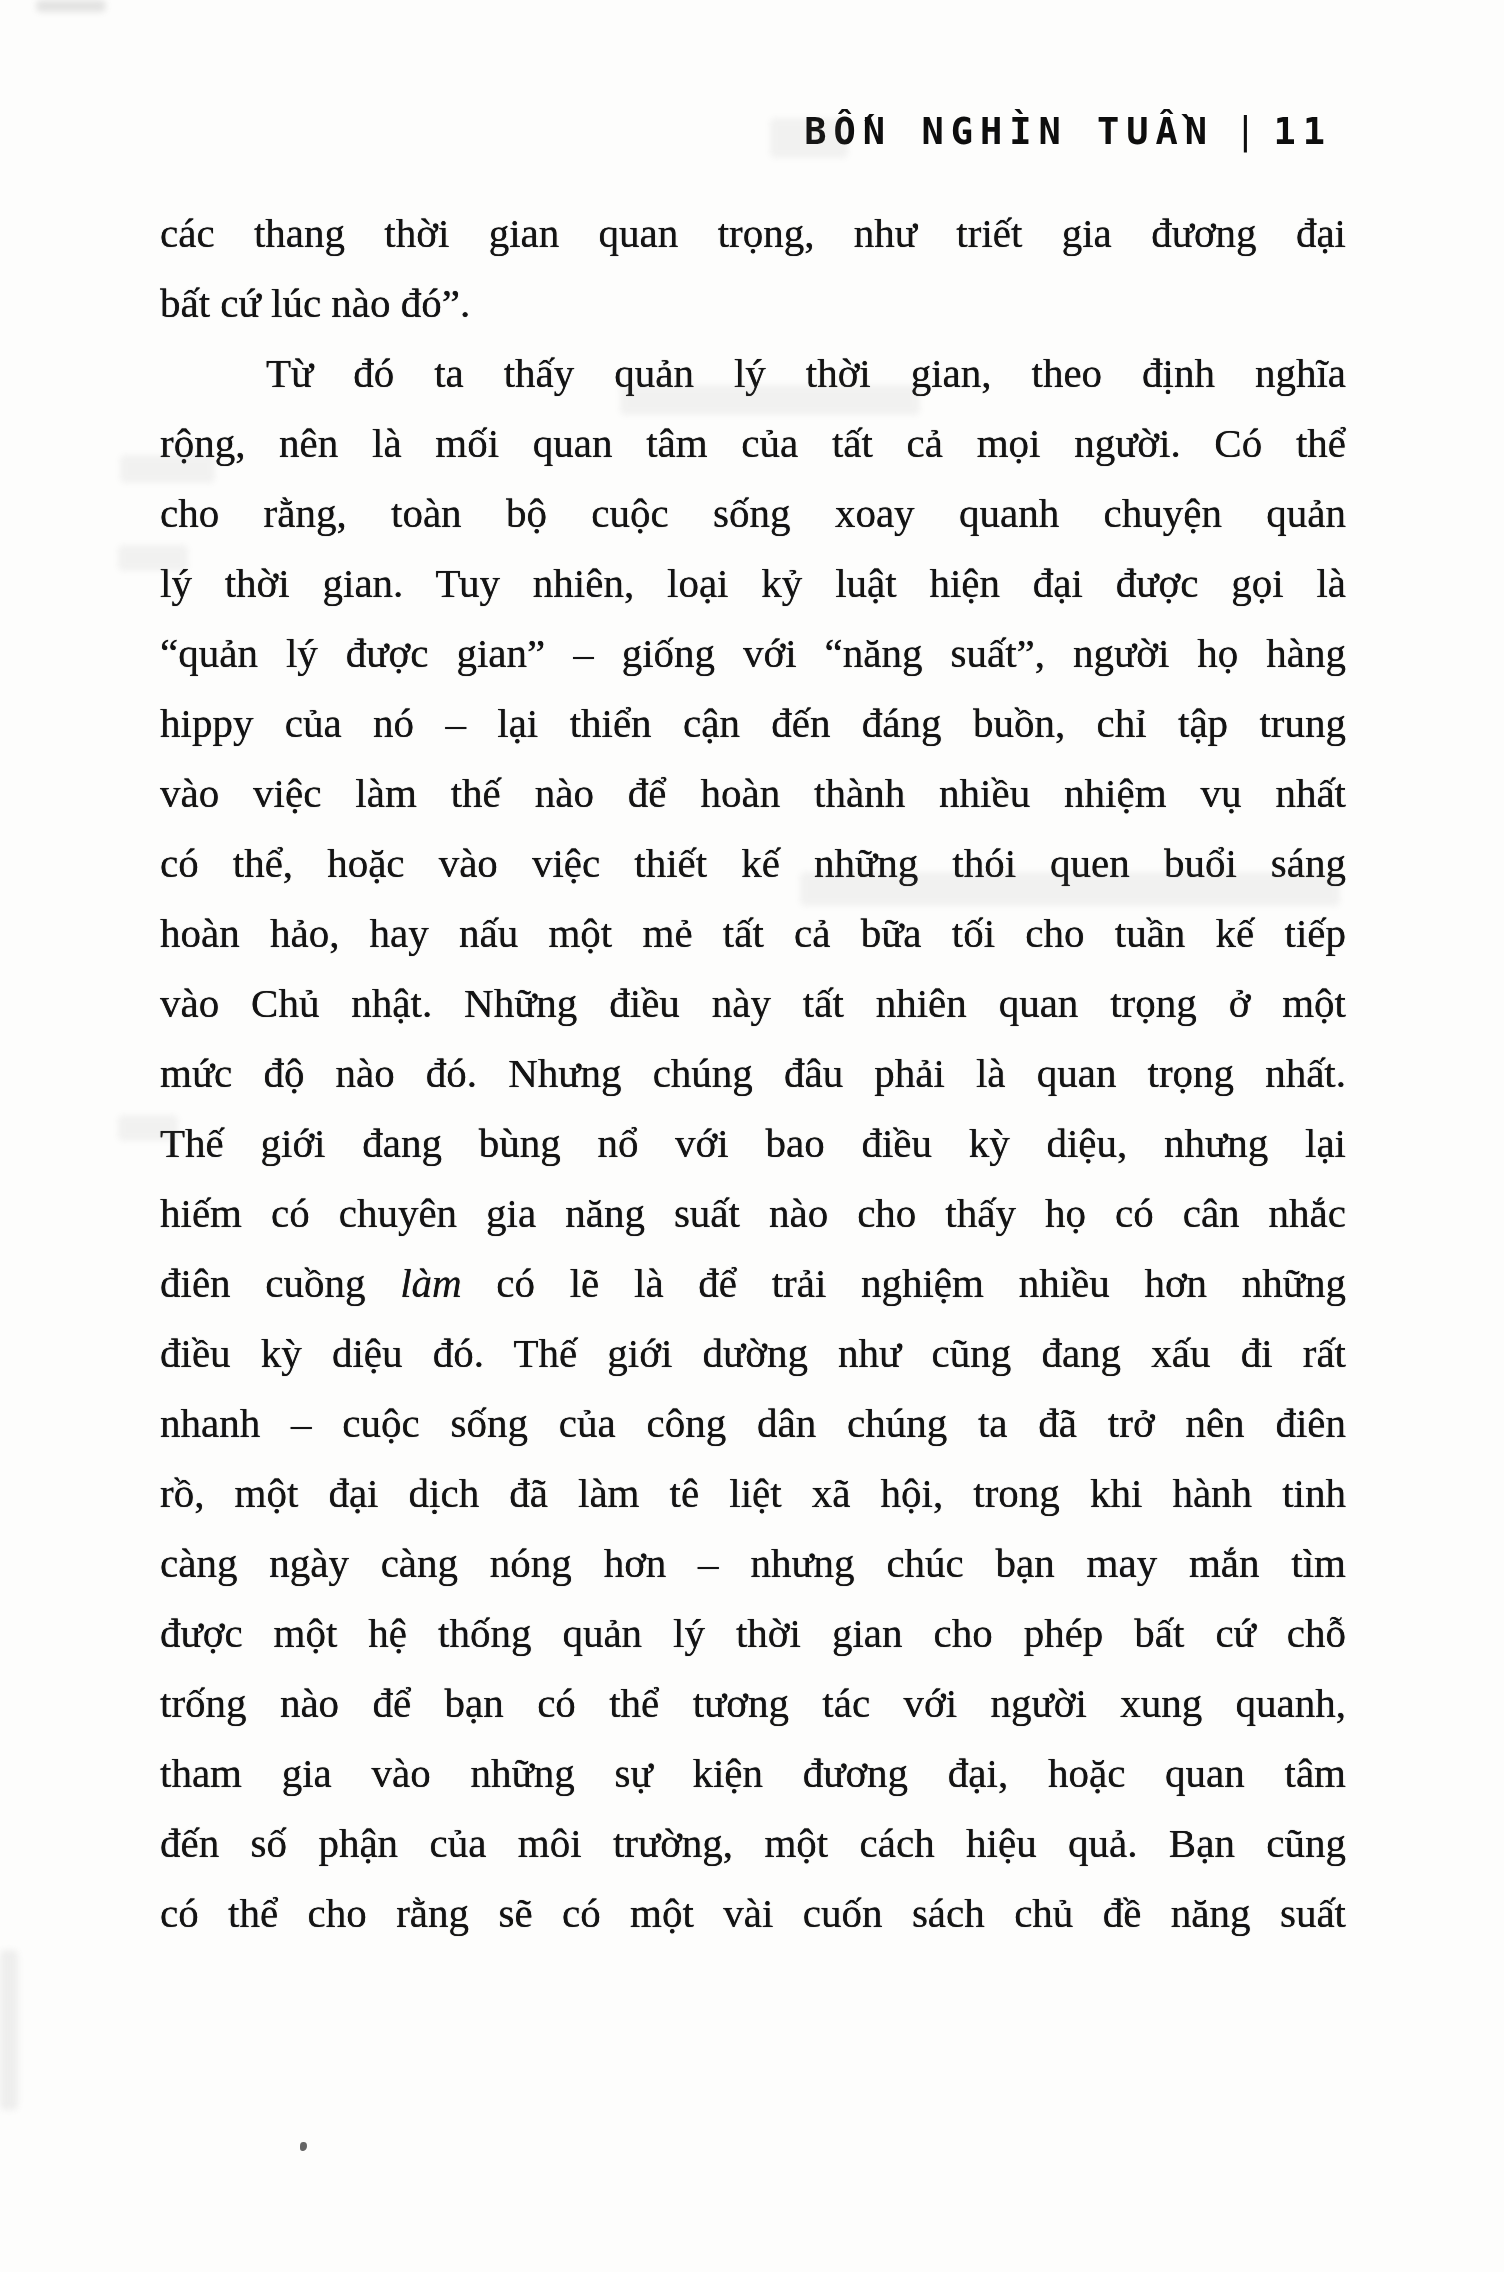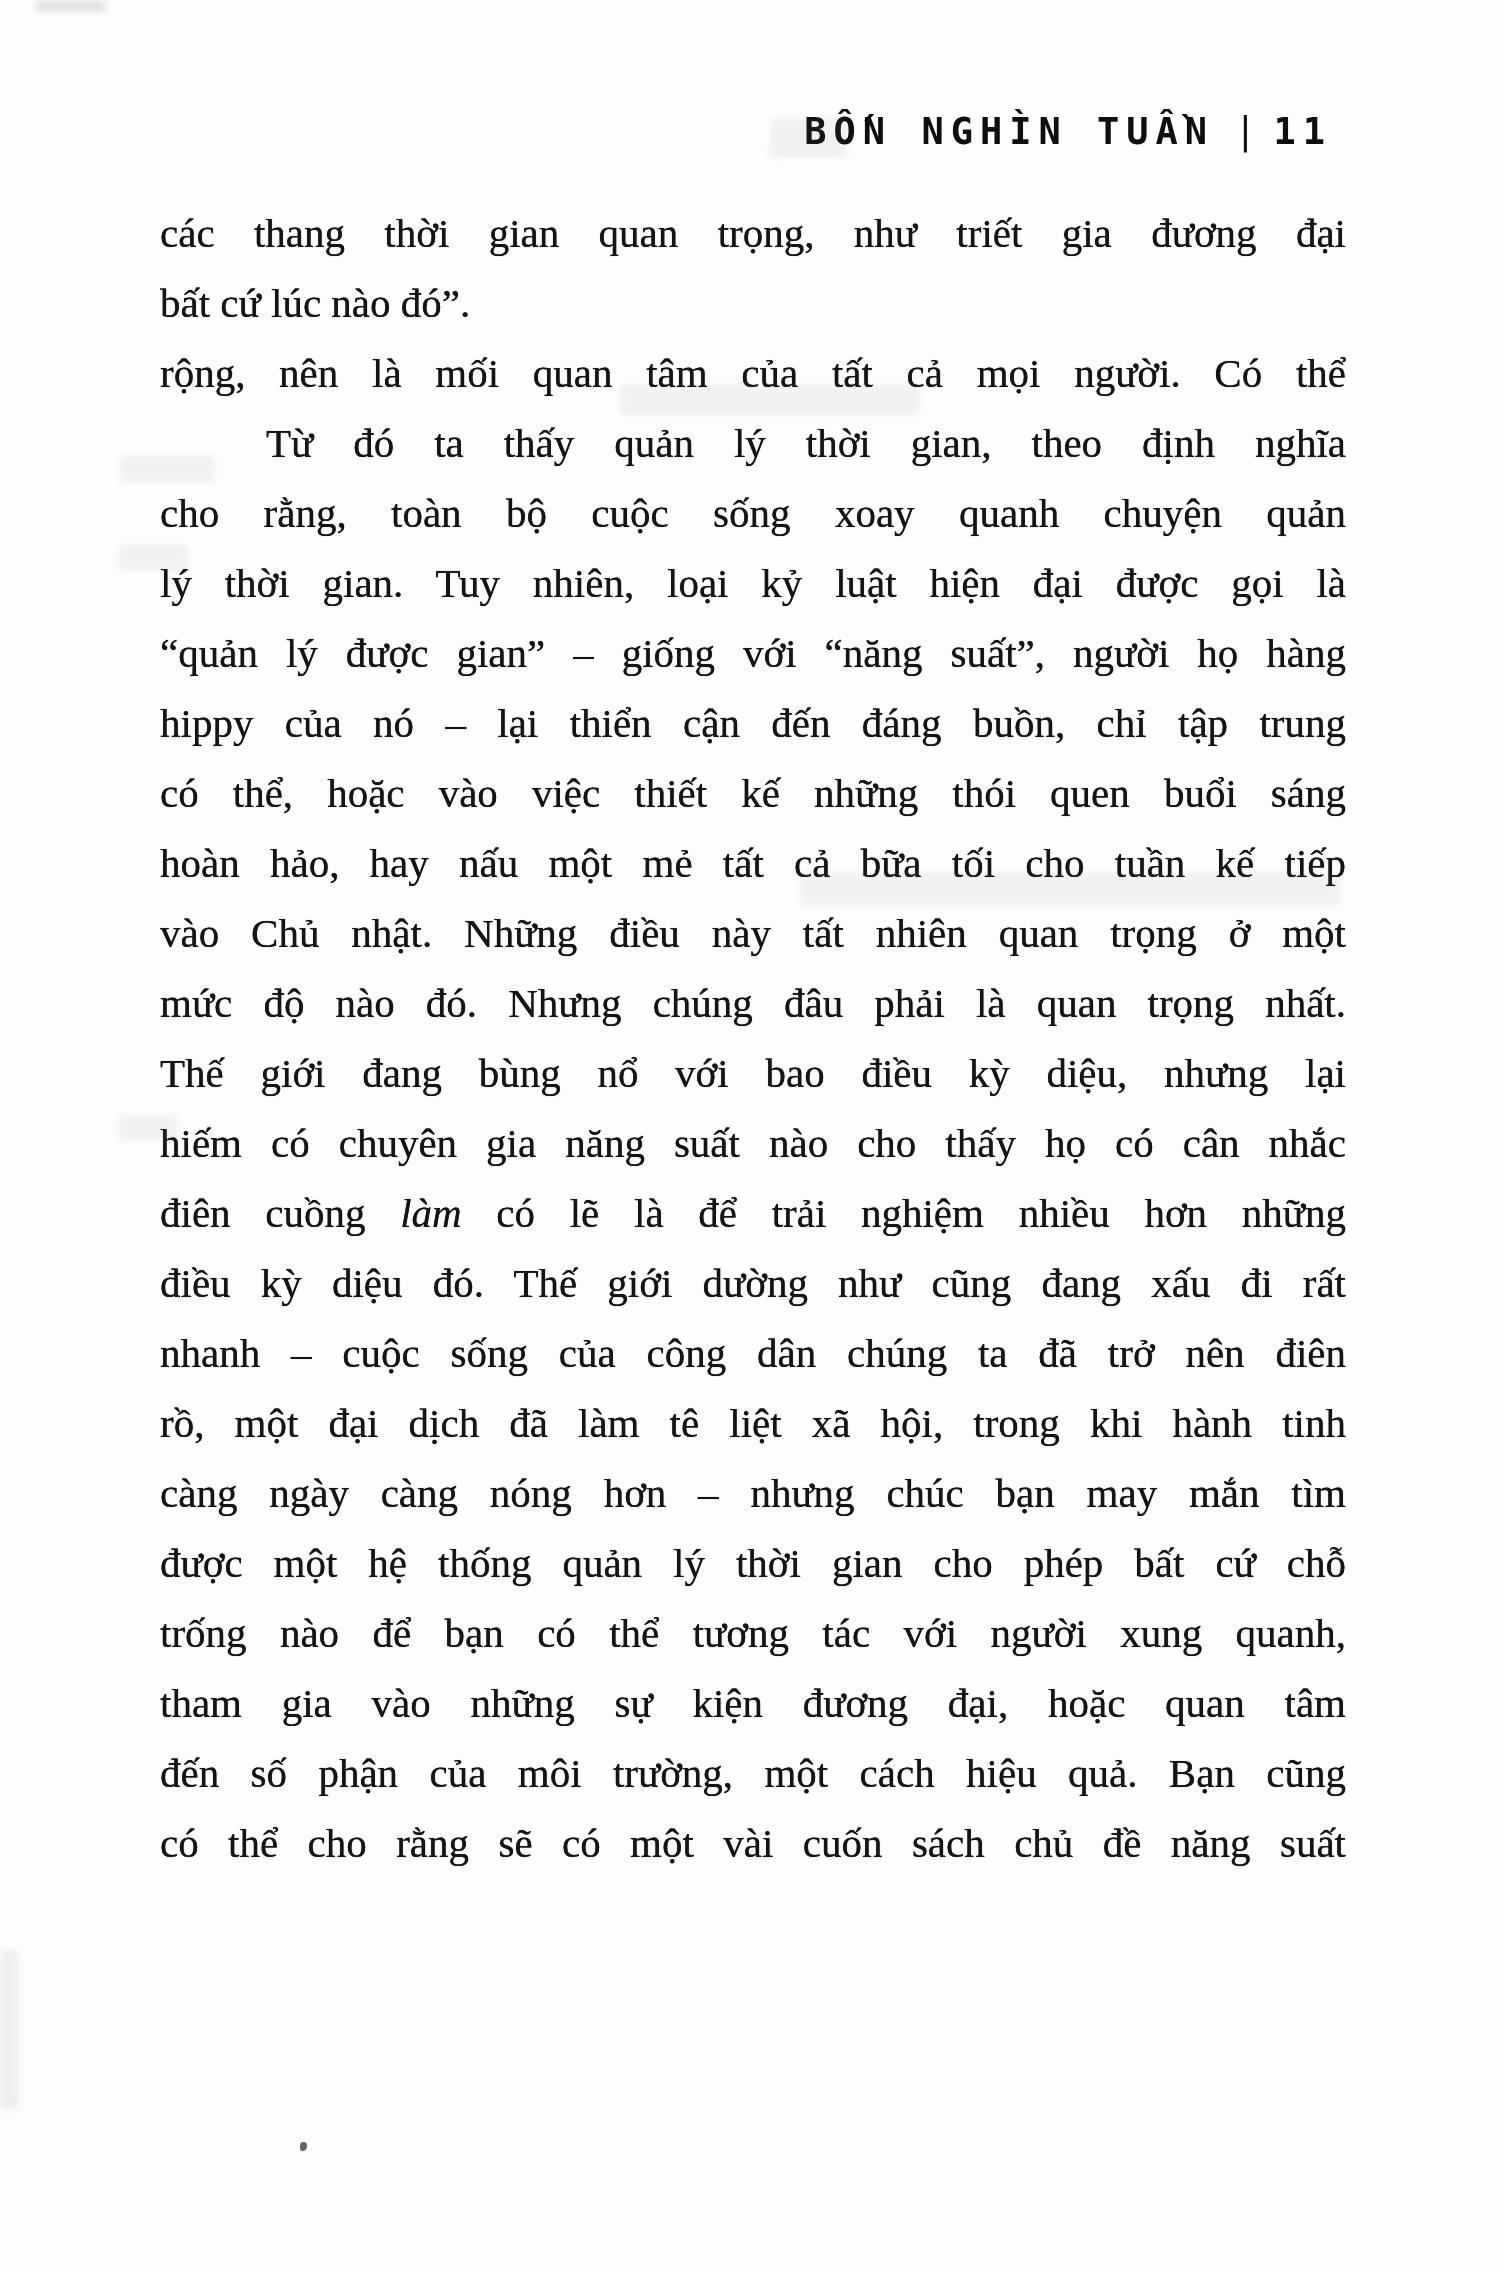--- a/index.html
+++ b/index.html
@@ -80,26 +80,27 @@
 
 <div class="page">
 
   <div class="header">
     <span>BỐN NGHÌN TUẦN</span><span class="sep">|</span><span>11</span>
   </div>
 
   <div class="text-block" id="text-block">
       <div class="line"><span>các thang thời gian quan trọng, như triết gia đương đại</span></div>
       <div class="line end"><span>bất cứ lúc nào đó”.</span></div>
+      <div class="line indent"><span>Từ đó ta thấy quản lý thời gian, theo định nghĩa</span></div>
       <div class="line"><span>rộng, nên là mối quan tâm của tất cả mọi người. Có thể</span></div>
-      <div class="line indent"><span>Từ đó ta thấy quản lý thời gian, theo định nghĩa</span></div>
       <div class="line"><span>cho rằng, toàn bộ cuộc sống xoay quanh chuyện quản</span></div>
       <div class="line"><span>lý thời gian. Tuy nhiên, loại kỷ luật hiện đại được gọi là</span></div>
       <div class="line"><span>“quản lý được gian” – giống với “năng suất”, người họ hàng</span></div>
       <div class="line"><span>hippy của nó – lại thiển cận đến đáng buồn, chỉ tập trung</span></div>
+      <div class="line"><span>vào việc làm thế nào để hoàn thành nhiều nhiệm vụ nhất</span></div>
       <div class="line"><span>có thể, hoặc vào việc thiết kế những thói quen buổi sáng</span></div>
       <div class="line"><span>hoàn hảo, hay nấu một mẻ tất cả bữa tối cho tuần kế tiếp</span></div>
       <div class="line"><span>vào Chủ nhật. Những điều này tất nhiên quan trọng ở một</span></div>
       <div class="line"><span>mức độ nào đó. Nhưng chúng đâu phải là quan trọng nhất.</span></div>
       <div class="line"><span>Thế giới đang bùng nổ với bao điều kỳ diệu, nhưng lại</span></div>
       <div class="line"><span>hiếm có chuyên gia năng suất nào cho thấy họ có cân nhắc</span></div>
       <div class="line"><span>điên cuồng </span><em>làm</em><span> có lẽ là để trải nghiệm nhiều hơn những</span></div>
       <div class="line"><span>điều kỳ diệu đó. Thế giới dường như cũng đang xấu đi rất</span></div>
       <div class="line"><span>nhanh – cuộc sống của công dân chúng ta đã trở nên điên</span></div>
       <div class="line"><span>rồ, một đại dịch đã làm tê liệt xã hội, trong khi hành tinh</span></div>

